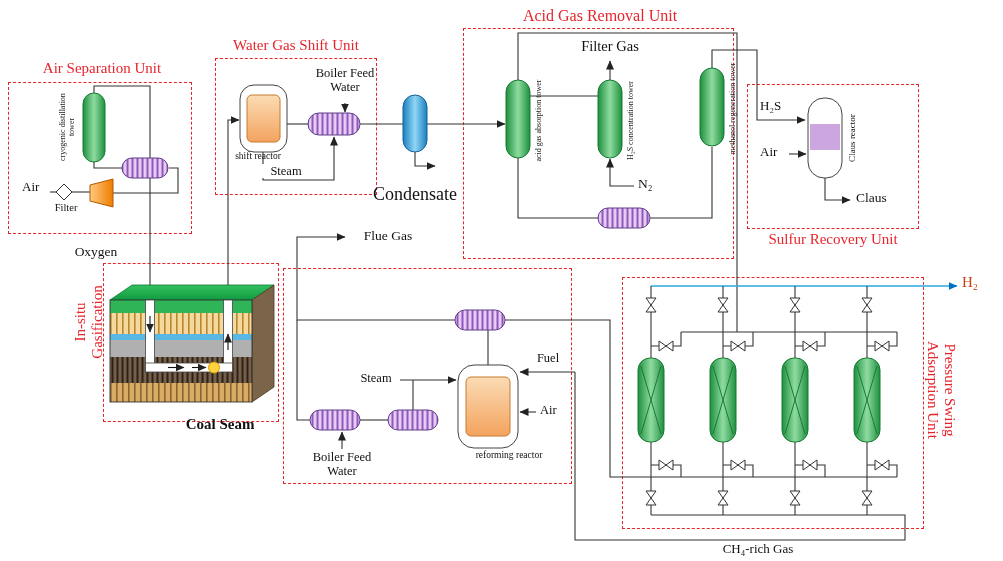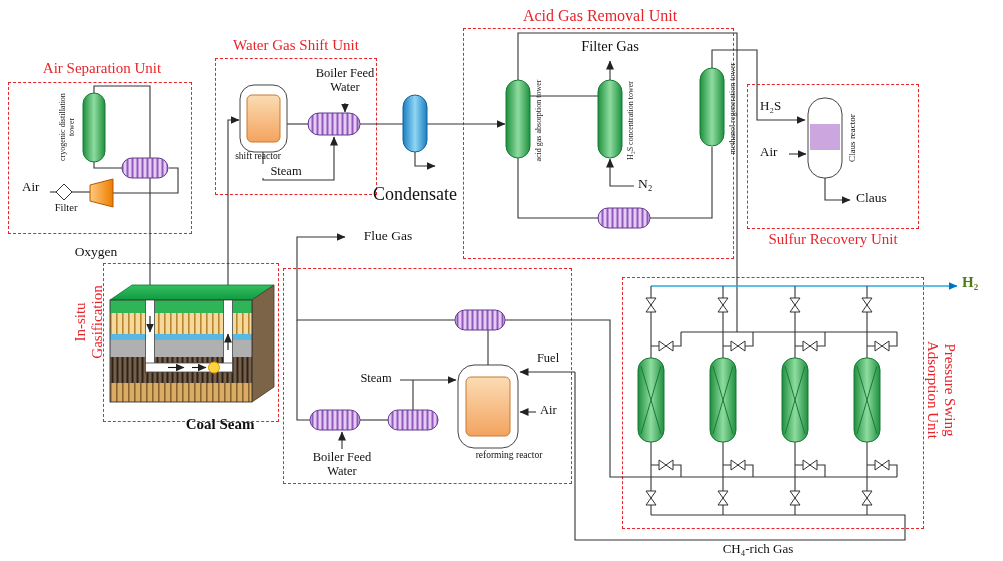--- a/index.html
+++ b/index.html
@@ -7,21 +7,21 @@
           font-family:"Liberation Serif",serif;}
   #pipes-svg{position:absolute;left:0;top:0;z-index:2;}
   .unit-box{position:absolute;border:1.5px dashed #E8242B;z-index:1;}
   .lbl{position:absolute;z-index:3;color:#111;line-height:1.12;}
   .c{text-align:center;}
   .red{color:#E8242B;}
   .wbg{background:#fff;padding:0 2px;}
   .rotL{transform:rotate(-90deg);transform-origin:center;}
   .rotR{transform:rotate(90deg);transform-origin:center;}
   .b{font-weight:bold;}
-  .h2c{color:#4d7c0f;font-weight:bold;}
+  .h2c{color:#c2410c;font-weight:normal;}
   .tiny{font-size:8px;color:#222;}
 </style>
 </head>
 <body>
 
 <div id="canvas">
 
   <div class="unit-box" style="left:8px;top:82px;width:182px;height:150px;"></div>
   <div class="unit-box" style="left:215px;top:58px;width:160px;height:135px;"></div>
   <div class="unit-box" style="left:463px;top:28px;width:269px;height:229px;"></div>

